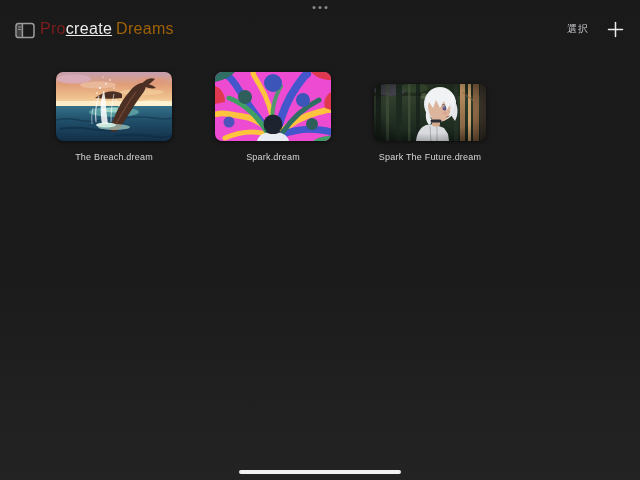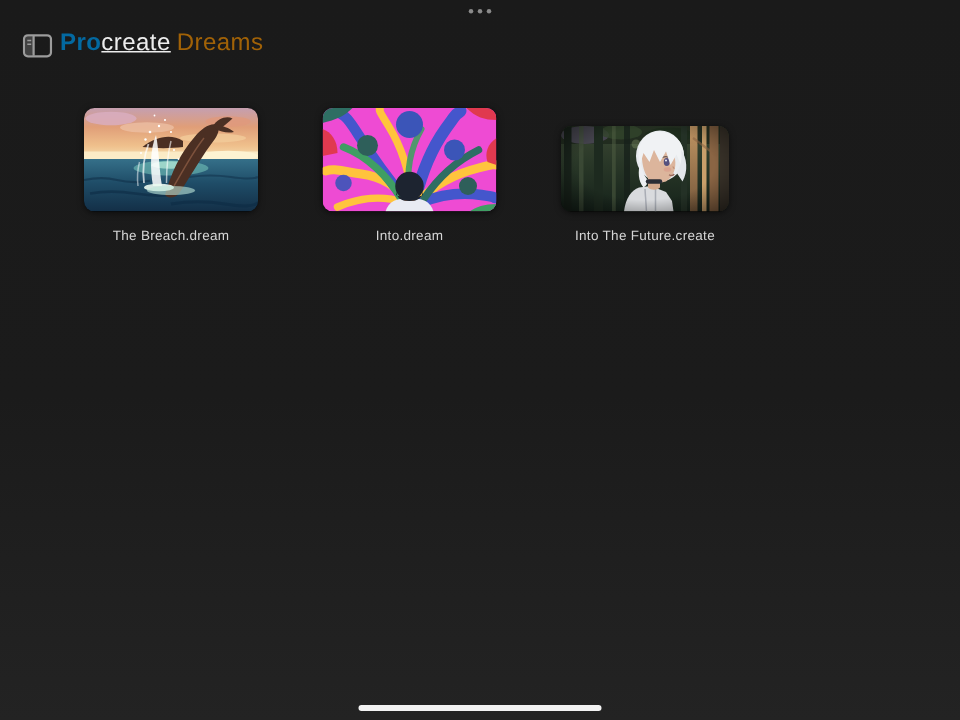--- a/index.html
+++ b/index.html
@@ -30,21 +30,21 @@
     display:flex; align-items:center;
   }
   .sidebar-btn {
     position:absolute; left:14px; top:21px; width:22px; height:20px;
     background:none; border:none; cursor:pointer; padding:1px;
   }
   .app-title {
     position:absolute; left:40px; top:20px;
     font-size:16px; letter-spacing:0.3px; white-space:nowrap;
   }
-  .app-title .t-bold { font-weight:700; color:#0369a1; }
+  .app-title .t-bold { font-weight:400; color:#7f1d1d; }
   .app-title .t-reg  { font-weight:400; color:#ededed;text-decoration:underline; }
   .app-title .t-dim  { font-weight:400; color:#a16207; margin-left:4px; }
 
   .header-right {
     position:absolute; right:14px; top:0; height:58px;
     display:flex; align-items:center; gap:16px;
   }
   .select-btn {
     background:none; border:none; cursor:pointer;
     font-size:10px; color:#c9c9ce; font-family:inherit; letter-spacing:1px;
@@ -87,20 +87,31 @@
         <line x1="3.2" y1="5" x2="5.8" y2="5" stroke="#9c9c9c" stroke-width="1"></line>
         <line x1="3.2" y1="7.5" x2="5.8" y2="7.5" stroke="#9c9c9c" stroke-width="1"></line>
       </svg>
     </span>
   </button>
 
   <div class="app-title">
     <span class="t-bold">Pro</span><span class="t-reg">create</span><span class="t-dim">Dreams</span>
   </div>
 
+  <div class="header-right">
+    <button class="select-btn">選択</button>
+    <button class="add-btn">
+      <span>
+        <svg width="17" height="17" viewBox="0 0 17 17">
+          <line x1="8.5" y1="1.5" x2="8.5" y2="15.5" stroke="#ececec" stroke-width="1.5" stroke-linecap="round"></line>
+          <line x1="1.5" y1="8.5" x2="15.5" y2="8.5" stroke="#ececec" stroke-width="1.5" stroke-linecap="round"></line>
+        </svg>
+      </span>
+    </button>
+  </div>
 </div>
 
 <div class="gallery">
 
   <div class="project-card">
     <div class="thumb-slot">
       <div class="thumb">
         <svg width="116" height="69" viewBox="0 0 116 69">
           <defs>
             <linearGradient id="skyG" x1="0" y1="0" x2="0" y2="1">
@@ -187,21 +198,21 @@
           <circle cx="88" cy="28" r="7" fill="#3b55b8"></circle>
           <circle cx="14" cy="50" r="5.5" fill="#3b55b8" opacity="0.9"></circle>
           <circle cx="97" cy="52" r="6" fill="#2e5f5a"></circle>
           <path d="M42 69 C44 62 50 60 58 60 C66 60 72 62 74 69 Z" fill="#e9ebf3"></path>
           <rect x="54" y="56" width="8" height="6" rx="1.5" fill="#bf8666"></rect>
           <circle cx="58" cy="52" r="9.5" fill="#1d2430"></circle>
           <path d="M49 54 C49 60 52 62 58 62 C64 62 67 60 67 54 L67 58 C64 60 52 60 49 58 Z" fill="#1d2430"></path>
         </svg>
       </div>
     </div>
-    <div class="project-label">Into.dream</div>
+    <div class="project-label">Spark.dream</div>
   </div>
 
   <div class="project-card">
     <div class="thumb-slot">
       <div class="thumb">
         <svg width="112" height="57" viewBox="0 0 112 57">
           <defs>
             <linearGradient id="bgF" x1="0" y1="0" x2="0" y2="1">
               <stop offset="0" stop-color="#3a4733"></stop>
                 <stop offset="0.5" stop-color="#273526"></stop>
@@ -248,18 +259,18 @@
           <path d="M74.5 27 L75.5 28.5" stroke="#c09076" stroke-width="0.8" fill="none"></path>
           <path d="M72 32.5 Q74 33.8 75.5 32" stroke="#9a6a5c" stroke-width="0.9" fill="none"></path>
           <path d="M52 22 C50 10 58 3 67 4 C76 5 82 11 82 20 C82 23 81 25 80 26 L77 19 L73 26 L70 17 L66 24 L62 16 L59 24 L55 18 L53 25 C52 24 52 23 52 22 Z" fill="#f0f2f4"></path>
           <path d="M80 16 C84 21 85 30 81 37 L77 31 C80 27 81 21 80 16 Z" fill="#e3e6ea"></path>
           <path d="M53 24 C51 30 51.5 37 55 41 C57 40 58 38 58 36 C55 33 54 29 53 24 Z" fill="#edeff2"></path>
           <rect x="56.5" y="35.5" width="11" height="3" rx="1.5" fill="#2a2d35"></rect>
           <rect width="112" height="57" fill="url(#vignF)"></rect>
         </svg>
       </div>
     </div>
-    <div class="project-label">Into The Future.create</div>
+    <div class="project-label">Spark The Future.dream</div>
   </div>
 
 </div>
 
 <div class="home-indicator"></div>
 
 </body></html>

